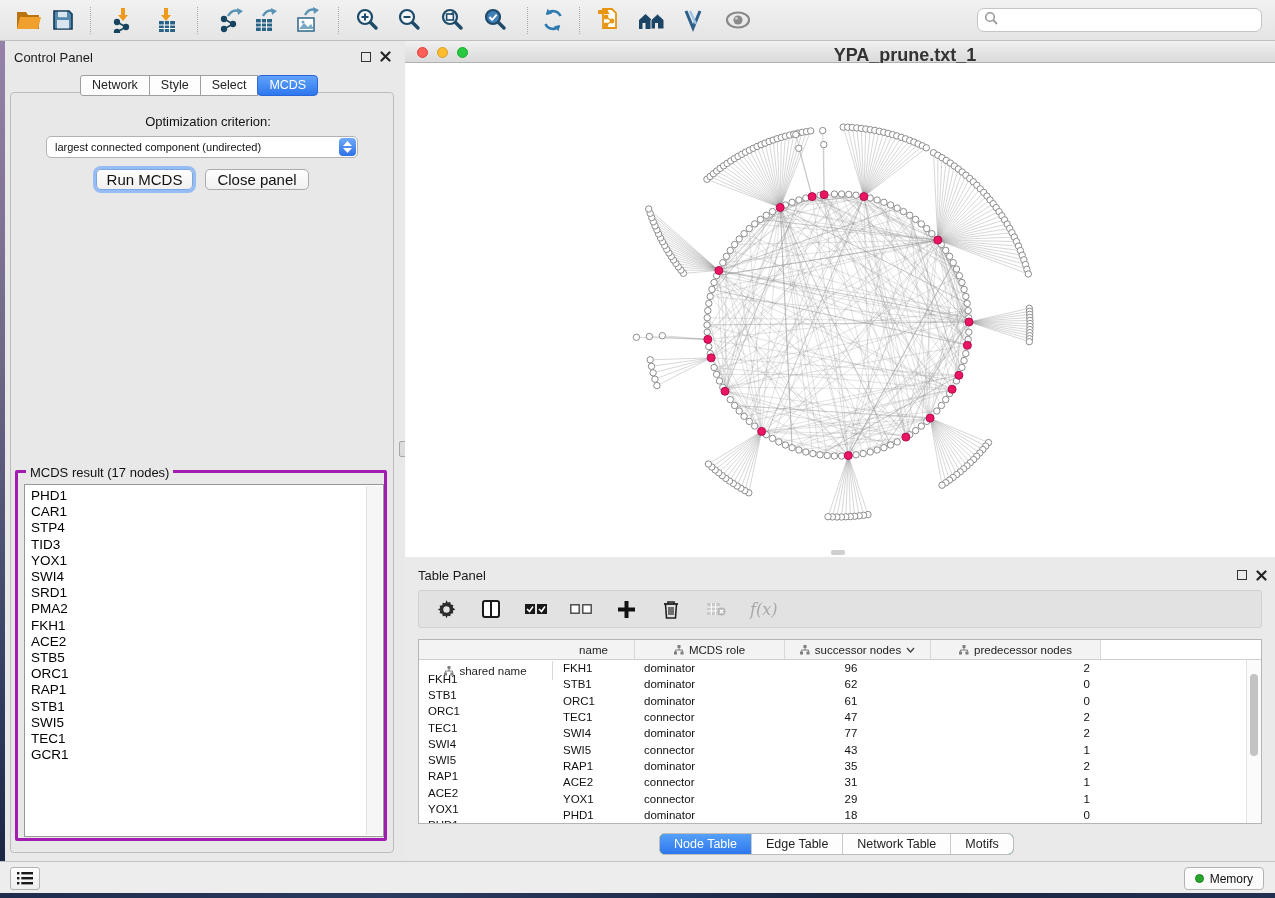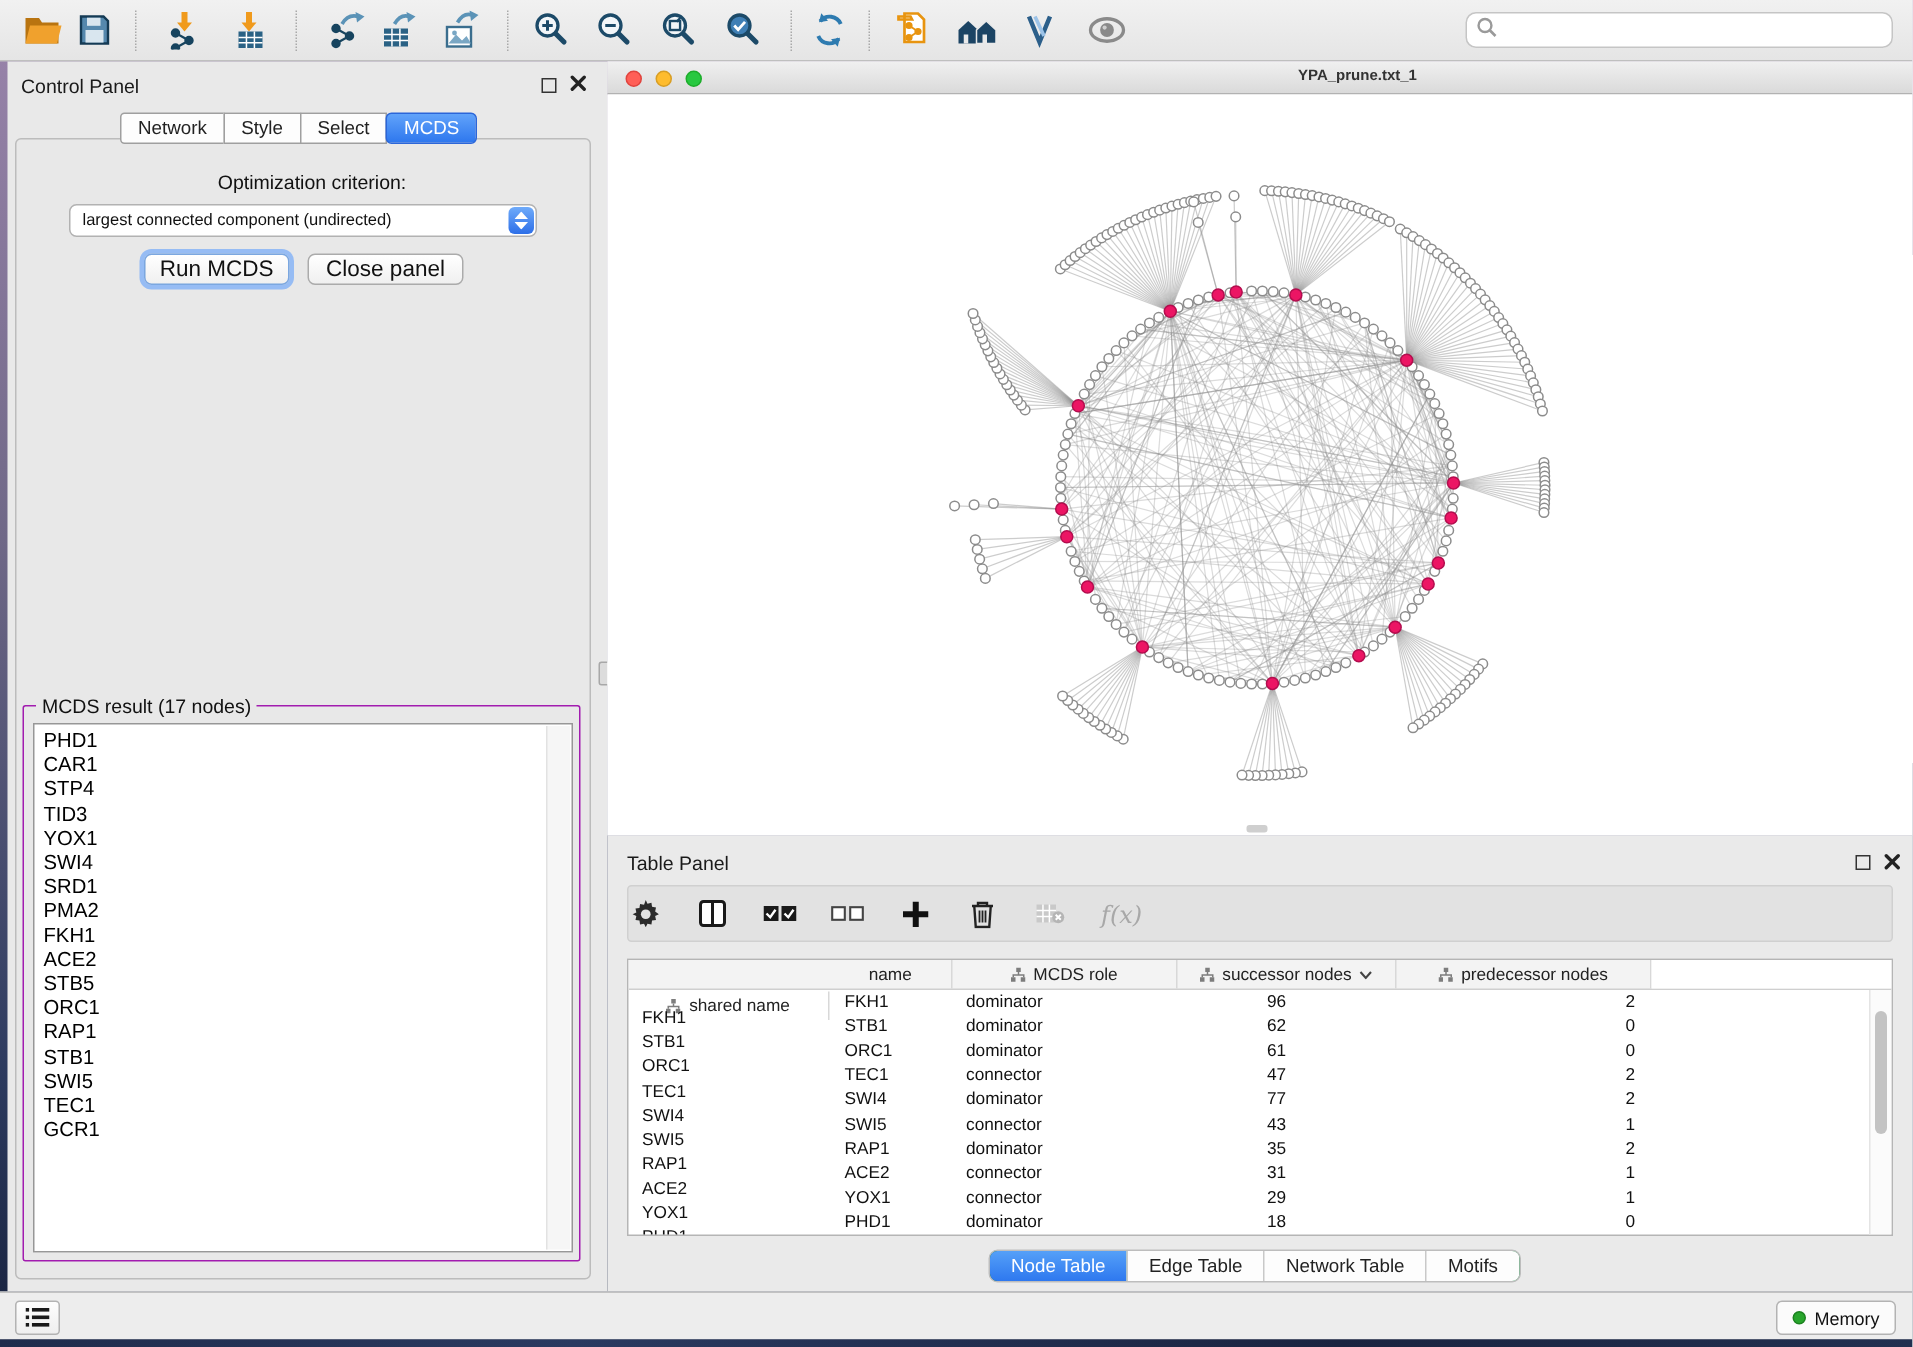--- a/index.html
+++ b/index.html
@@ -27,38 +27,38 @@
   #cp-box{left:5px;top:51px;width:384px;height:761px;background:#e8e8e8;border:1px solid #bcbcbc;border-radius:4px;box-sizing:border-box;}
   #opt-label{left:12px;right:0;top:21px;text-align:center;font-size:13px;color:#111;}
   #criterion{left:35px;top:43px;width:312px;height:22px;background:#fff;border:1px solid #b2b2b2;border-radius:5px;
              box-sizing:border-box;display:flex;align-items:center;font-size:11px;color:#111;padding-left:8px;}
   #criterion .stepper{position:absolute;right:1px;top:1px;bottom:1px;width:17px;border-radius:4px;
              background:linear-gradient(#6fabfa,#2d6fe8);display:flex;flex-direction:column;align-items:center;justify-content:center;gap:2px;}
   .btn{height:21px;background:linear-gradient(#ffffff,#f0f0f0);border:1px solid #ababab;border-radius:5px;
        font-size:15px;color:#111;display:flex;align-items:center;justify-content:center;box-sizing:border-box;}
   #run-btn{left:85px;top:76px;width:97px;box-shadow:0 0 0 3px rgba(106,164,251,.65);border-color:#7ba7e0;}
   #close-btn{left:194px;top:76px;width:104px;}
-  #mcds-group{left:4px;top:377px;width:372px;height:371px;border:1px solid #a21caf;border-radius:2px;box-sizing:border-box;}
+  #mcds-group{left:4px;top:377px;width:372px;height:371px;border:3px solid #a21caf;border-radius:2px;box-sizing:border-box;}
   #mcds-legend{top:-8px;left:8px;background:#e8e8e8;padding:0 4px;font-size:13px;color:#111;}
   #mcds-list-box{left:6px;top:11px;width:360px;height:353px;background:#fff;border:1px solid #979797;box-sizing:border-box;overflow:hidden;}
   #mcds-scroll{position:absolute;top:1px;bottom:1px;right:1px;width:15px;background:#f6f6f6;border-left:1px solid #e2e2e2;}
   .mcds-item{font-size:13.5px;color:#000;line-height:16.2px;padding-left:6px;}
   
   .grip-v{left:399px;top:441px;width:9px;height:16px;background:#dcdcdc;border:1px solid #a8a8a8;border-radius:2px;box-sizing:border-box;}
   
   #net-window{left:405px;top:41px;width:870px;height:516px;background:#fff;}
   #net-titlebar{left:0;top:0;right:0;height:22px;background:linear-gradient(#f0f0f0,#dadada);border-bottom:1px solid #b2b2b2;box-sizing:border-box;}
   .light{top:5.5px;width:11px;height:11px;border-radius:50%;box-sizing:border-box;}
-  #net-title{left:500px;top:4px;transform:translateX(-50%);font-size:10px;font-weight:700;color:#333;white-space:nowrap;}
+  #net-title{left:500px;top:4px;transform:translateX(-50%);font-size:18px;font-weight:700;color:#333;white-space:nowrap;}
   #net-canvas{left:0;top:22px;width:870px;height:494px;background:#fff;}
   .grip-h{left:426px;top:509px;width:14px;height:5px;background:#cfcfcf;border-radius:2px;}
   
   #table-panel{left:405px;top:557px;width:870px;height:304px;background:#eaeaea;}
   #tp-toolbar{left:13px;top:33px;width:844px;height:38px;background:#e2e2e2;border:1px solid #d0d0d0;border-radius:3px;
-              box-sizing:border-box;display:flex;align-items:center;gap:23px;}
+              box-sizing:border-box;display:flex;align-items:center;padding-left:16px;gap:23px;}
   .tico{display:flex;align-items:center;justify-content:center;width:22px;height:22px;}
   #fx-label{font-family:"DejaVu Serif",serif;font-style:italic;font-size:16px;color:#a8a8a8;}
   #table{left:13px;top:82px;width:844px;height:185px;background:#fff;border:1px solid #b5b5b5;box-sizing:border-box;overflow:hidden;}
   #thead{display:flex;height:19px;border-bottom:1px solid #cfcfcf;font-size:11.5px;color:#222;background:#f3f3f3;}
   .hcell{display:flex;align-items:center;justify-content:center;gap:5px;border-right:1px solid #d8d8d8;box-sizing:border-box;height:19px;}
   .hfill{flex:1;background:#fff;border-right:none;}
   .c0{width:134px;margin-top:21px;}.c1{width:82px;}.c2{width:150px;}.c3{width:146px;}.c4{width:170px;}
   .trow{display:flex;height:16.3px;align-items:center;font-size:11.5px;color:#111;}
   .tcell{box-sizing:border-box;overflow:hidden;white-space:nowrap;}
   .tcell.c0{padding-left:9px;}

